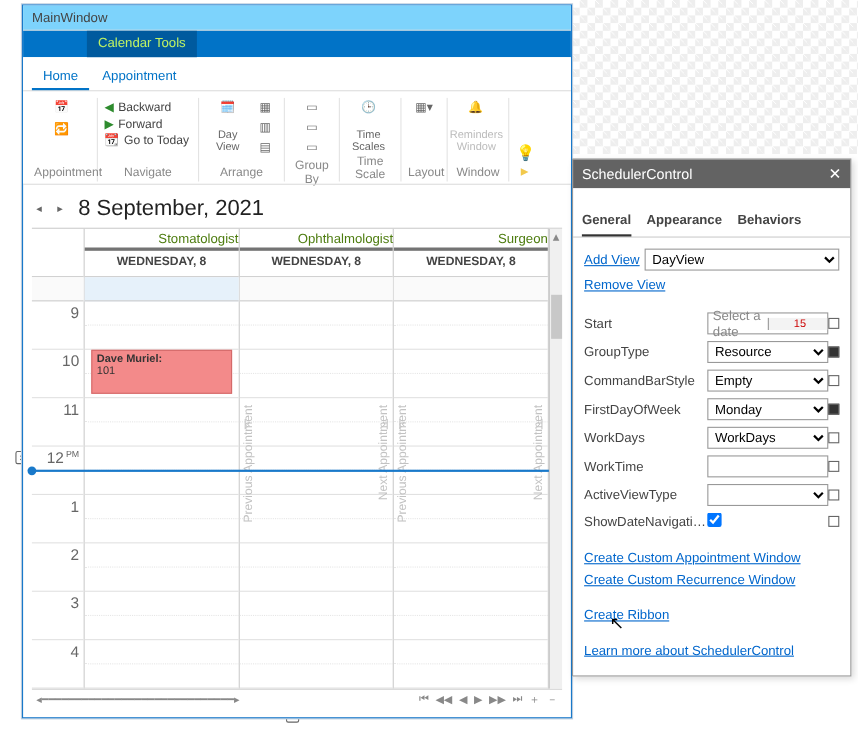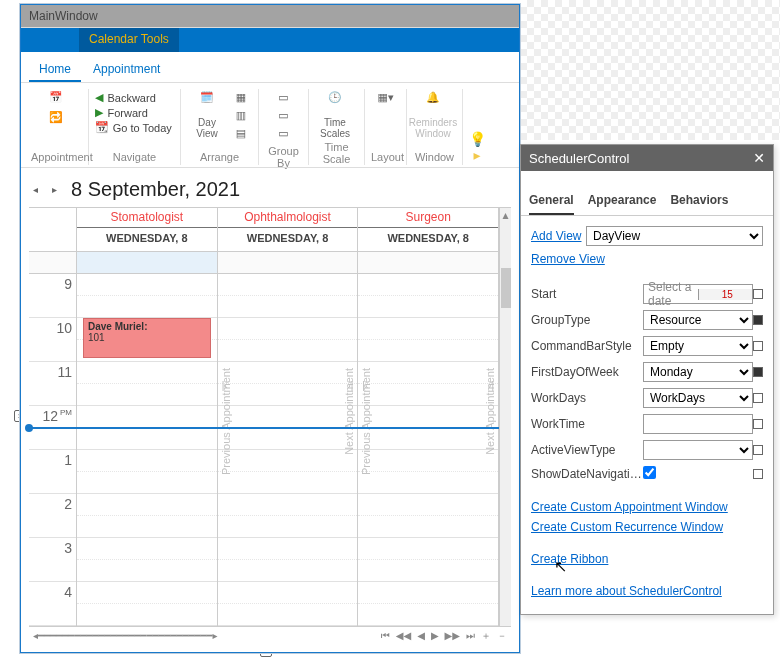--- a/index.html
+++ b/index.html
@@ -1,22 +1,22 @@
 <!DOCTYPE html>
 <html><head>
 <meta charset="utf-8">
 <style>
 * { box-sizing: border-box; margin: 0; padding: 0; font-family: "Segoe UI", Tahoma, sans-serif; }
 body { background: #fff; font-size: 12px; color: #333; width: 780px; height: 670px; overflow: hidden; position: relative; }
 .checker { position: absolute; top: 0; right: 0; width: 260px; height: 140px; background-image: linear-gradient(45deg,#eee 25%,transparent 25%,transparent 75%,#eee 75%),linear-gradient(45deg,#eee 25%,transparent 25%,transparent 75%,#eee 75%); background-size: 14px 14px; background-position: 0 0,7px 7px; z-index: 0;}
 .window { position: absolute; left: 20px; top: 4px; width: 500px; background: #fff; border: 1px solid #1979ca; box-shadow: 0 0 0 1px #bcd; z-index: 1; }
-.titlebar { background: #a3a3a3; color: #444; padding: 4px 8px; font-size: 12px; border-bottom: 1px solid #ddd;}
+.titlebar { background: #7dd3fc; color: #444; padding: 4px 8px; font-size: 12px; border-bottom: 1px solid #ddd;}
 .ctx-tab-row { background: #0173c7; height: 24px; display: flex; }
 .ctx-spacer { width: 58px; }
-.ctx-tab { background: #005a9e; color: #eab308; padding: 4px 10px; font-size: 12px; }
+.ctx-tab { background: #005a9e; color: #bef264; padding: 4px 10px; font-size: 12px; }
 .ribbon-tabs { display: flex; gap: 2px; padding: 6px 8px 0 8px; background: #fff; }
 .ribbon-tab { padding: 4px 10px; color: #0173c7; cursor: pointer; }
 .ribbon-tab.active { color: #0173c7; border-bottom: 2px solid #0173c7; }
 .ribbon-body { display: flex; border-top: 1px solid #ddd; background: #fff; padding: 6px 4px 2px 4px; font-size: 11px; }
 .ribbon-group { border-right: 1px solid #e3e3e3; padding: 2px 6px; text-align: center; color: #666; display: flex; flex-direction: column; justify-content: space-between; height: 76px;}
 .ribbon-group .lbl { font-size: 11px; color: #888; margin-top: 2px;}
 .rg-icons { display: flex; gap: 6px; align-items: flex-start; }
 .rg-col { display: flex; flex-direction: column; gap: 2px; align-items: flex-start;}
 .rg-btn { display: flex; align-items: center; gap: 4px; color: #444; white-space: nowrap; }
 .rg-big { display: flex; flex-direction: column; align-items: center; gap: 2px; width: 40px;}
@@ -28,21 +28,21 @@
 
 .cal-area { padding: 6px 8px 8px 8px; border-top: 1px solid #ddd; position: relative;}
 .cal-head { display: flex; align-items: center; gap: 10px; padding: 4px 4px 6px 4px;}
 .cal-nav { color: #666; font-size: 10px; letter-spacing: 4px;}
 .cal-title { font-size: 20px; color: #222; }
 .cols { display: flex; border-top: 1px solid #ccc; position: relative;}
 .timecol { width: 48px; border-right: 1px solid #ccc; }
 .timecol .th { height: 44px; border-bottom: 1px solid #ccc;}
 .timecol .hr { height: 44px; border-bottom: 1px solid #e1e1e1; text-align: right; padding-right: 4px; font-size: 14px; color: #666; display:flex; align-items:flex-start; justify-content:flex-end; padding-top:2px;}
 .rescol { flex: 1; border-right: 1px solid #ccc; position: relative;}
-.rescol .rh1 { height: 20px; text-align: center; border-bottom: 1px solid #737373; padding-top: 2px; color: #ef4444;}
+.rescol .rh1 { height: 20px; text-align: right; border-bottom: 3px solid #737373; padding-top: 2px; color: #4d7c0f;}
 .rescol .rh2 { height: 24px; text-align: center; border-bottom: 1px solid #ccc; font-weight: bold; font-size: 11px; color: #444; padding-top: 4px;}
 .rescol .slot { height: 22px; border-bottom: 1px dotted #e6e6e6; }
 .rescol .slot:nth-child(odd){ border-bottom: 1px solid #e1e1e1;}
 .allday { height: 22px; border-bottom: 1px solid #ccc; background:#fafafa;}
 .allday.hl { background: #e6f1fa; }
 .appt { position: absolute; left: 6px; right: 6px; top: 110px; height: 40px; background: #f38a8a; border: 1px solid #d46a6a; padding: 2px 4px; font-size: 10px; color: #333;}
 .appt b { font-weight: bold; }
 .now-line { position: absolute; left: 0; right: 12px; top: 219px; border-top: 2px solid #1979ca; }
 .now-line::before { content:""; position:absolute; left:-4px; top:-5px; width:8px;height:8px; background:#1979ca; border-radius:50%;}
 .scrollbar-v { width: 12px; background: #f0f0f0; border-left: 1px solid #ccc;}

